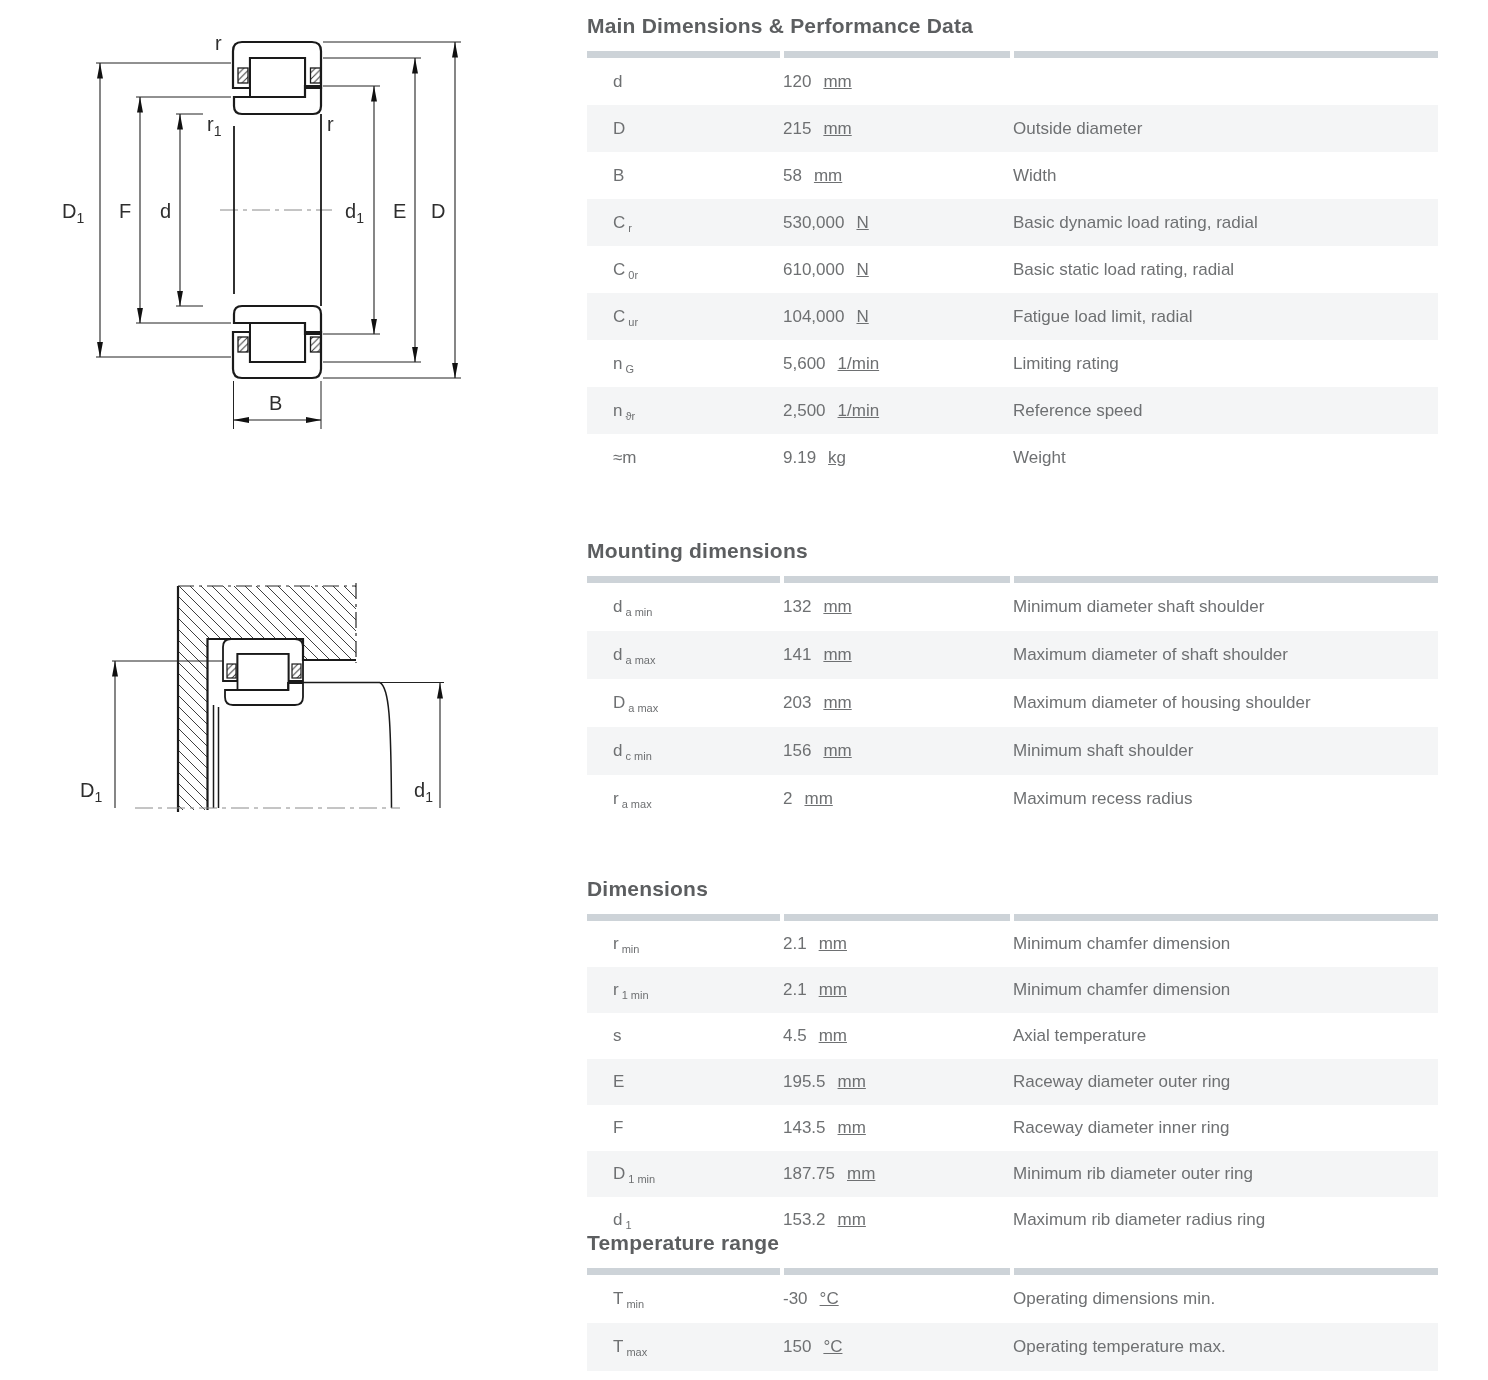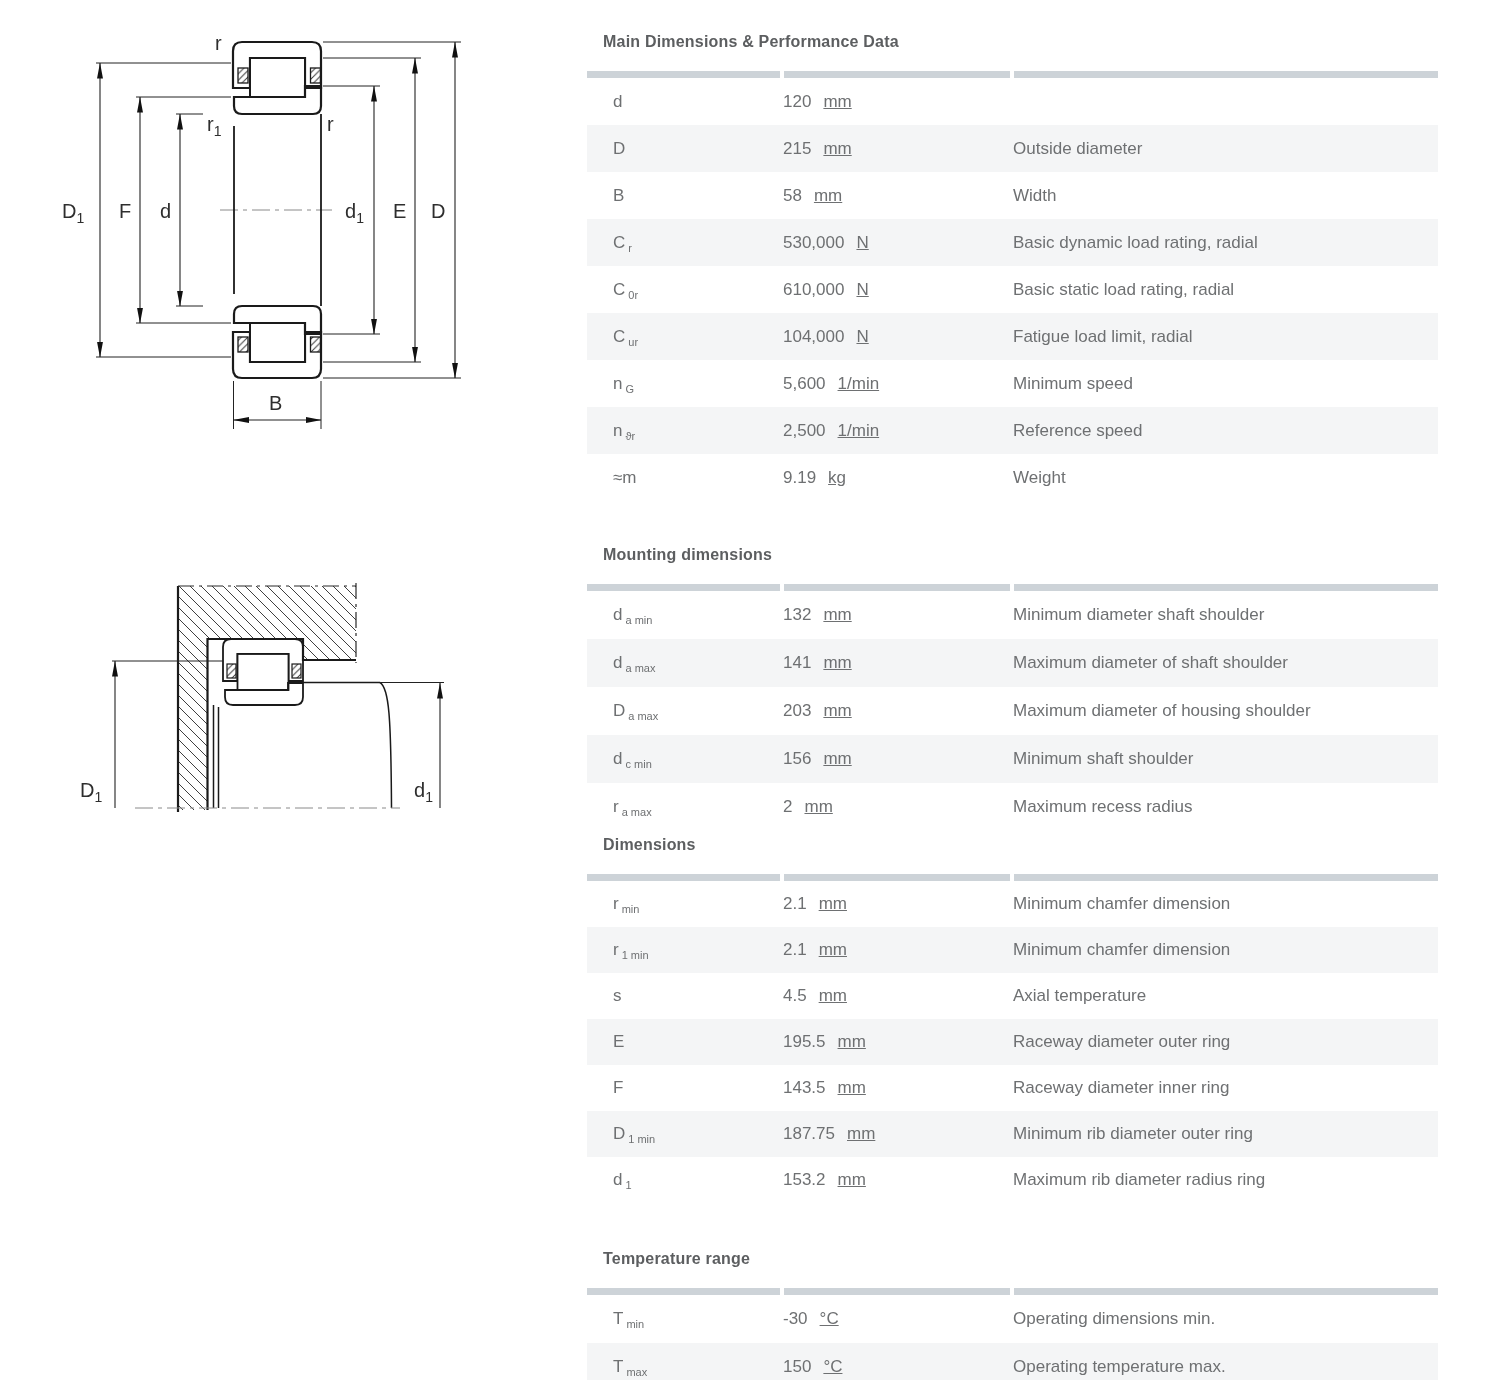--- a/index.html
+++ b/index.html
@@ -1,21 +1,21 @@
 <!DOCTYPE html>
 <html><head>
 <meta charset="utf-8">
 <style>
   html,body{margin:0;padding:0;background:#ffffff;}
   #root{position:relative;width:1488px;height:1380px;background:#fff;
         font-family:"Liberation Sans","DejaVu Sans",sans-serif;overflow:hidden;}
 
   
   .section{position:absolute;left:587px;width:851px;}
-  .sec-title{margin:16px;font-size:16px;line-height:26px;font-weight:bold;
+  .sec-title{margin:0;font-size:21px;line-height:26px;font-weight:bold;
              color:var(--c-title,#5c5e60);letter-spacing:.2px;}
   .hbar{display:flex;margin-top:12px;height:7px;}
   .hbar .seg{background:var(--c-bar,#cdd3d8);}
   .seg1{width:193px;margin-right:4px;}
   .seg2{width:226px;margin-right:4px;}
   .seg3{flex:1;}
   .trow{display:flex;align-items:center;height:var(--rh,47px);
         font-size:17px;color:var(--c-text,#6e7072);}
   .trow.alt{background:var(--c-alt,#f4f5f6);}
   .c-sym{flex:0 0 196px;padding-left:26px;box-sizing:border-box;white-space:nowrap;}
@@ -197,36 +197,36 @@
           <div class="c-desc">Basic static load rating, radial</div>
         </div>
         <div class="trow alt">
           <div class="c-sym"><span class="sym">C</span><span class="sub">ur</span></div>
           <div class="c-val"><span class="val">104,000</span><span class="unit">N</span></div>
           <div class="c-desc">Fatigue load limit, radial</div>
         </div>
         <div class="trow">
           <div class="c-sym"><span class="sym">n</span><span class="sub">G</span></div>
           <div class="c-val"><span class="val">5,600</span><span class="unit">1/min</span></div>
-          <div class="c-desc">Minimum speed</div>
+          <div class="c-desc">Limiting rating</div>
         </div>
         <div class="trow alt">
           <div class="c-sym"><span class="sym">n</span><span class="sub">ϑr</span></div>
           <div class="c-val"><span class="val">2,500</span><span class="unit">1/min</span></div>
           <div class="c-desc">Reference speed</div>
         </div>
         <div class="trow">
           <div class="c-sym"><span class="sym">≈m</span><span class="sub"></span></div>
           <div class="c-val"><span class="val">9.19</span><span class="unit">kg</span></div>
           <div class="c-desc">Weight</div>
         </div>
       </div>
   </div>
 
-  <div class="section" style="top:526px;--rh:48px">
+  <div class="section" style="top:538px;--rh:48px">
     <h2 class="sec-title">Mounting dimensions</h2>
     <div class="hbar">
       <div class="seg seg1"></div>
         <div class="seg seg2"></div>
         <div class="seg seg3"></div>
     </div>
     <div>
         <div class="trow">
           <div class="c-sym"><span class="sym">d</span><span class="sub">a min</span></div>
           <div class="c-val"><span class="val">132</span><span class="unit">mm</span></div>
@@ -248,21 +248,21 @@
           <div class="c-desc">Minimum shaft shoulder</div>
         </div>
         <div class="trow">
           <div class="c-sym"><span class="sym">r</span><span class="sub">a max</span></div>
           <div class="c-val"><span class="val">2</span><span class="unit">mm</span></div>
           <div class="c-desc">Maximum recess radius</div>
         </div>
       </div>
   </div>
 
-  <div class="section" style="top:816px;--rh:46px">
+  <div class="section" style="top:876px;--rh:46px">
     <h2 class="sec-title">Dimensions</h2>
     <div class="hbar">
       <div class="seg seg1"></div>
         <div class="seg seg2"></div>
         <div class="seg seg3"></div>
     </div>
     <div>
         <div class="trow">
           <div class="c-sym"><span class="sym">r</span><span class="sub">min</span></div>
           <div class="c-val"><span class="val">2.1</span><span class="unit">mm</span></div>

